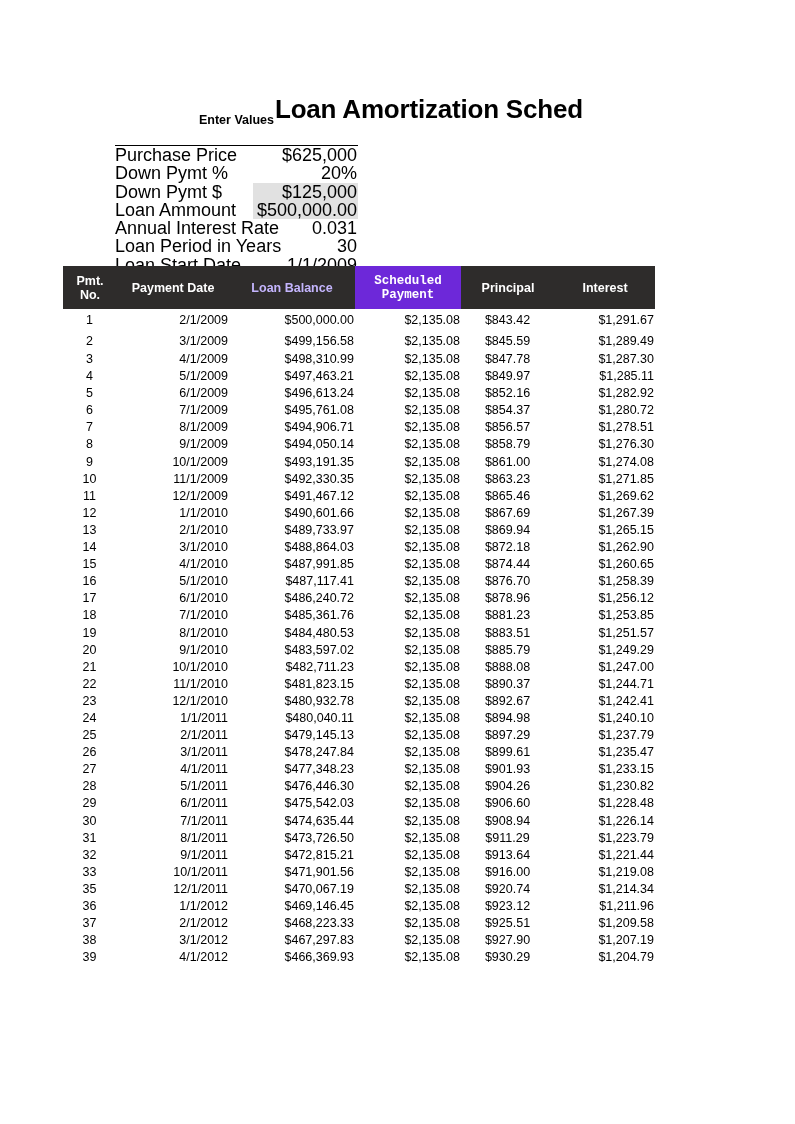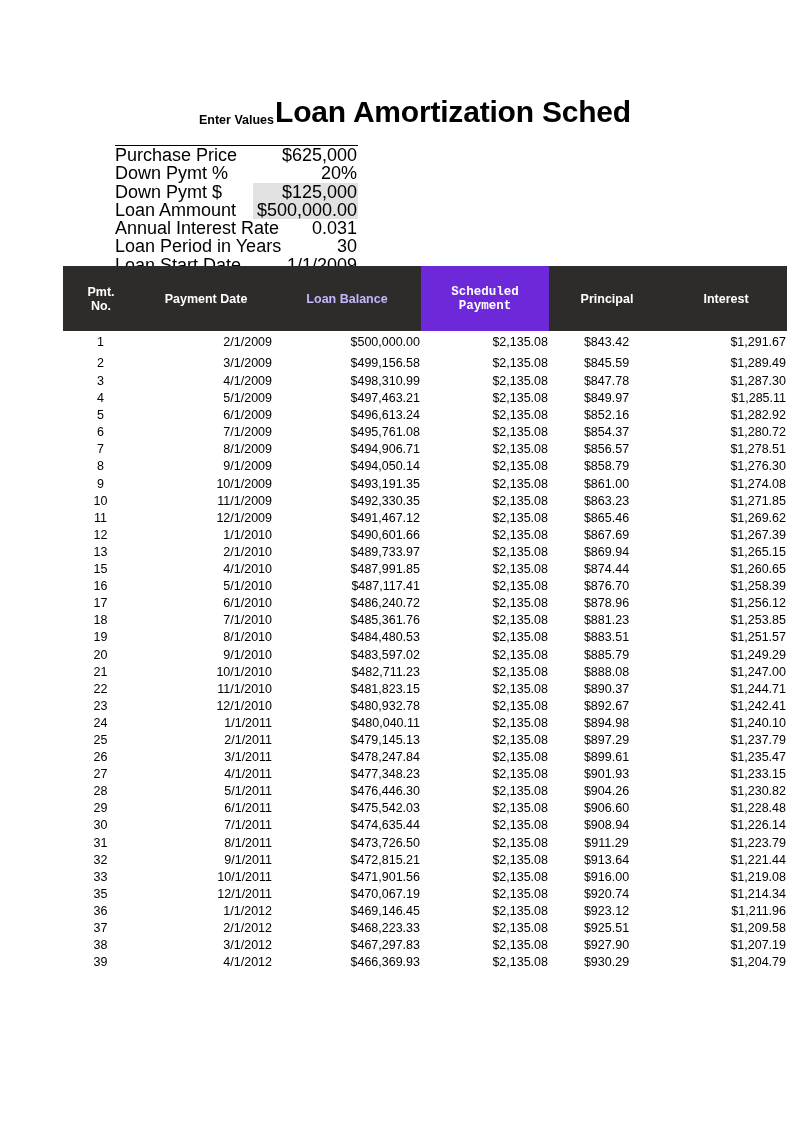--- a/index.html
+++ b/index.html
@@ -15,21 +15,21 @@
     font-family: "Liberation Sans", sans-serif;
     color: #000000;
     overflow: hidden;
   }
 
   
   #doc-title {
     position: absolute;
     left: 275px;
     top: 72px;
-    font-size: 30px;
+    font-size: 26px;
     font-weight: bold;
     line-height: 40px;
     white-space: nowrap;
     letter-spacing: -0.2px;
   }
 
   
   #inputs-panel {
     position: absolute;
     left: 115px;
@@ -77,21 +77,21 @@
   }
   #schedule thead th {
     background: #2e2c2b;
     color: #ffffff;
     font-size: 12.5px;
     font-weight: bold;
     line-height: 14px;
     height: 43px;
     vertical-align: middle;
     text-align: center;
-    padding: 11px;
+    padding: 0;
     border: none;
   }
   #schedule tbody td {
     font-size: 12.5px;
     line-height: 17.1px;
     height: 17.1px;
     padding: 0 1px 0 0;
     border: none;
     white-space: nowrap;
     background: #ffffff;
@@ -255,20 +255,28 @@
       </tr>
       <tr>
         <td class="c-no">13</td>
         <td class="c-date">2/1/2010</td>
         <td class="c-bal">$489,733.97</td>
         <td class="c-sched">$2,135.08</td>
         <td class="c-prin">$869.94</td>
         <td class="c-int">$1,265.15</td>
       </tr>
       <tr>
+        <td class="c-no">14</td>
+        <td class="c-date">3/1/2010</td>
+        <td class="c-bal">$488,864.03</td>
+        <td class="c-sched">$2,135.08</td>
+        <td class="c-prin">$872.18</td>
+        <td class="c-int">$1,262.90</td>
+      </tr>
+      <tr>
         <td class="c-no">15</td>
         <td class="c-date">4/1/2010</td>
         <td class="c-bal">$487,991.85</td>
         <td class="c-sched">$2,135.08</td>
         <td class="c-prin">$874.44</td>
         <td class="c-int">$1,260.65</td>
       </tr>
       <tr>
         <td class="c-no">16</td>
         <td class="c-date">5/1/2010</td>

